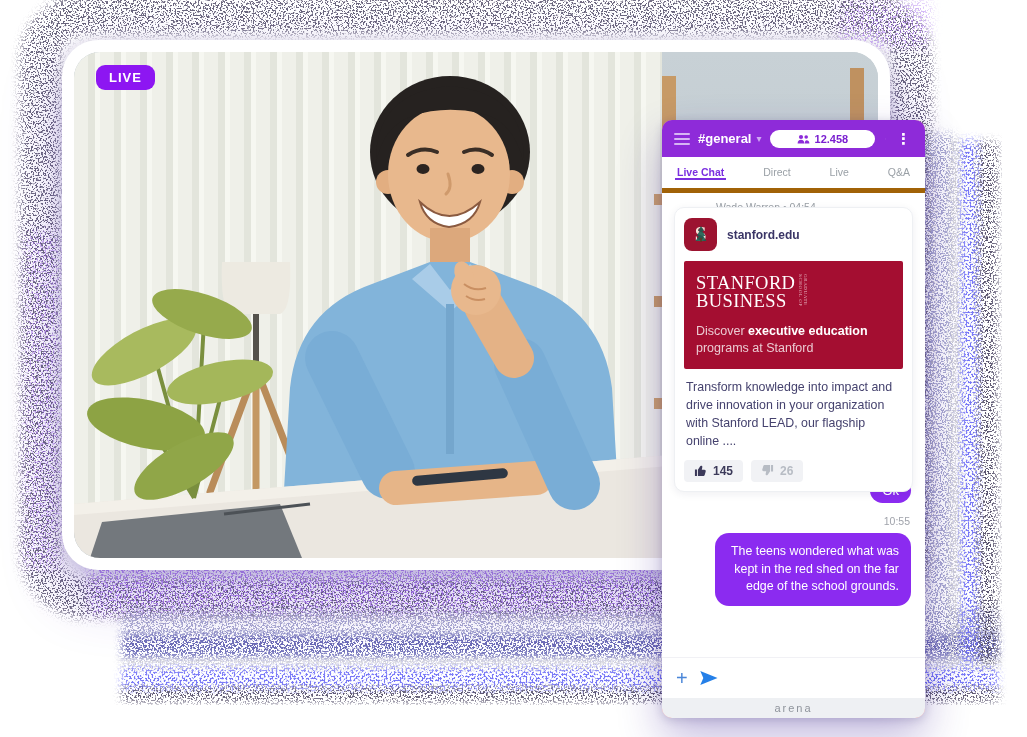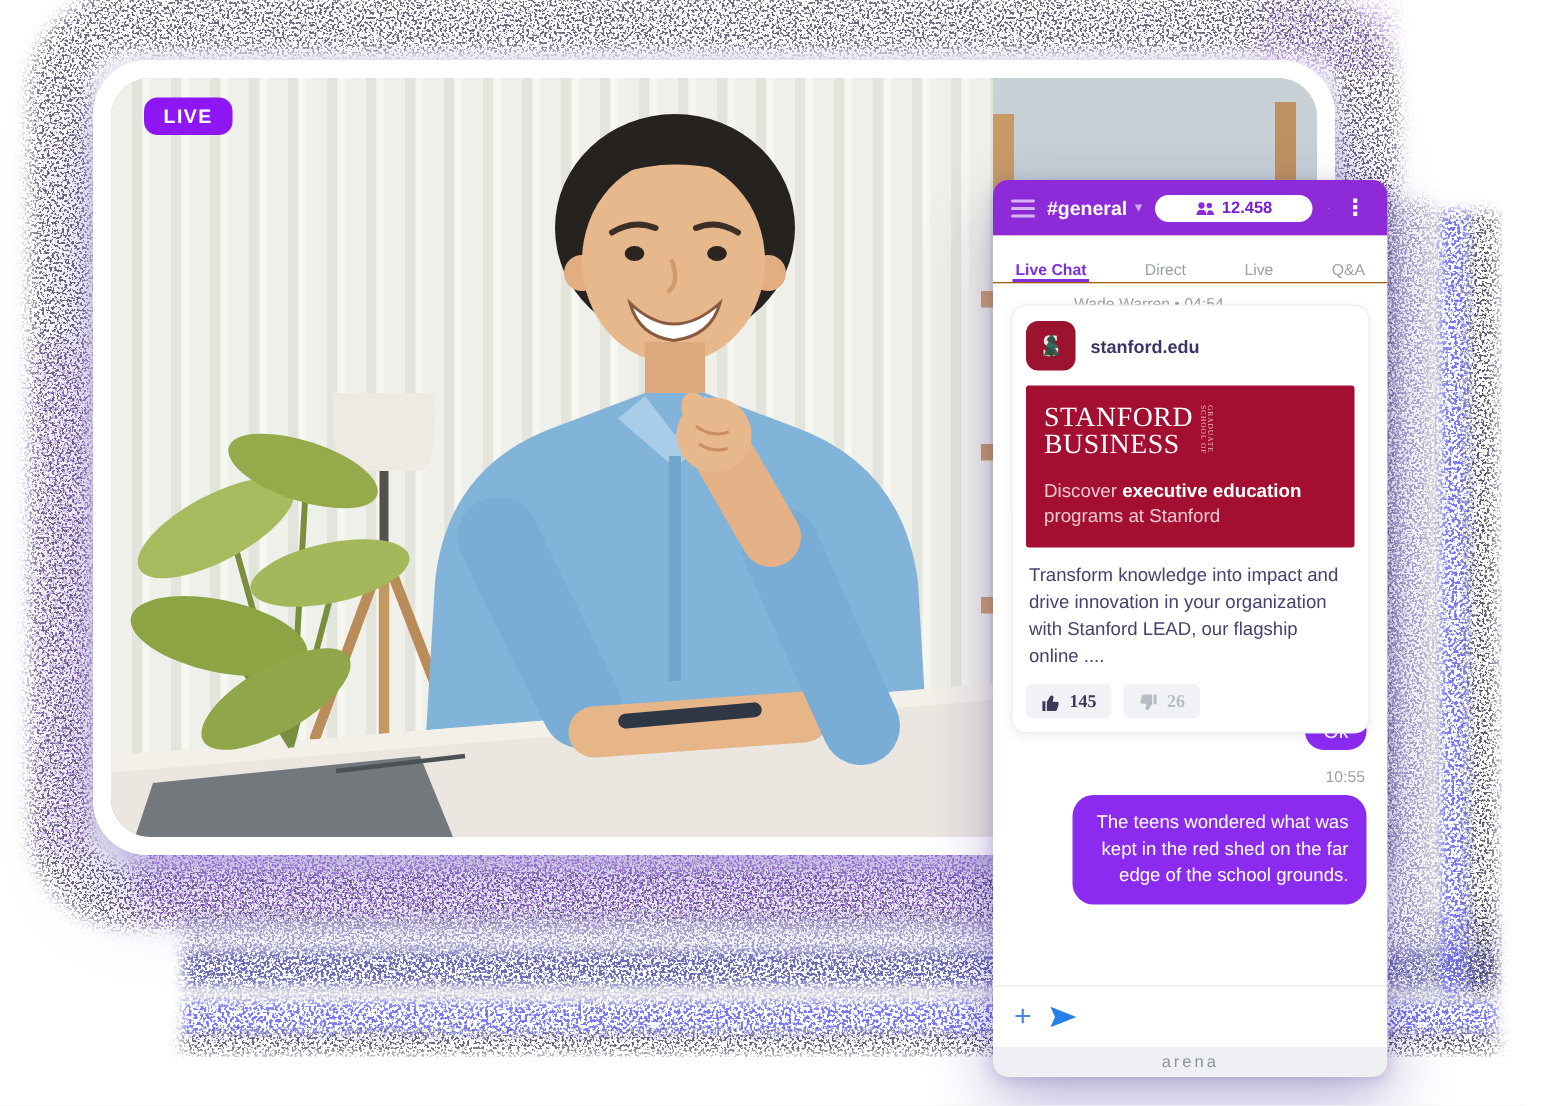--- a/index.html
+++ b/index.html
@@ -25,22 +25,22 @@
   .hamburger span{display:block;width:16px;height:2px;border-radius:2px;background:#d6b5f4;}
   .channel{display:flex;align-items:center;gap:5px;color:#fff;font-size:13px;font-weight:bold;cursor:pointer;}
   .caret{color:#cfa7f3;font-size:10px;line-height:1;}
   .viewers-pill{margin-left:auto;background:#fff;border-radius:999px;display:flex;align-items:center;gap:5px;
     padding:3px 27px;}
   .viewers-pill svg{display:block;}
   .viewers-count{font-size:11px;font-weight:bold;color:#7a1fd0;}
   .volume-icon{display:block;margin-left:2px;cursor:pointer;}
   .kebab{color:#fff;font-size:15px;font-weight:bold;line-height:1;padding:0 2px;cursor:pointer;}
 
-  .tabs{height:31px;flex:0 0 31px;display:flex;align-items:flex-end;justify-content:space-between;
-    padding:0 13px;border-bottom:1px solid #a16207;background:#fff;}
+  .tabs{height:31px;flex:0 0 31px;display:flex;align-items:center;justify-content:space-between;
+    padding:0 13px;border-bottom:5px solid #a16207;background:#fff;}
   .tab{display:flex;align-items:center;font-size:10.5px;color:#9aa0a6;cursor:pointer;
     border-bottom:2px solid transparent;padding:0 2px;}
   .tab.active{color:#7b2fe0;font-weight:bold;border-bottom-color:#7b2fe0;}
 
   .chat-body{flex:1 1 auto;padding:8px 12px 0;display:flex;flex-direction:column;overflow:hidden;background:#fff;}
   .msg-meta{font-size:10.5px;color:#9aa0a6;margin:0 0 0 42px;line-height:13px;}
 
   .link-card{position:relative;z-index:2;margin-top:-7px;background:#fff;border:1px solid #eef0f3;
     border-radius:10px;box-shadow:0 2px 8px rgba(25,25,70,.07);padding:10px 9px 9px;}
   .card-src{display:flex;align-items:center;gap:10px;}
@@ -54,22 +54,22 @@
   .brand{display:flex;align-items:flex-start;gap:3px;}
   .brand-lines{display:flex;flex-direction:column;color:#fff;
     font-family:"Liberation Serif","DejaVu Serif",serif;font-size:18.5px;line-height:.98;letter-spacing:.4px;}
   .brand-vert{writing-mode:vertical-rl;font-size:5px;letter-spacing:.6px;color:#e6b9c3;
     font-family:"Liberation Serif","DejaVu Serif",serif;max-height:36px;}
   .headline{margin-top:13px;font-size:12.5px;line-height:1.35;color:rgba(255,255,255,.78);}
   .headline b{color:#fff;}
 
   .card-body{margin:10px 2px 9px;font-size:12.4px;line-height:1.45;color:#45426e;}
   .reactions{display:flex;gap:8px;}
-  .react-pill{display:flex;align-items:flex-end;gap:6px;background:#f1f2f5;border-radius:4px;
-    padding:4px 10px;font-size:12px;font-weight:bold;color:#3c3a5a;cursor:pointer;font-family:Liberation Serif, serif;}
+  .react-pill{display:flex;align-items:flex-start;gap:6px;background:#f1f2f5;border-radius:4px;
+    padding:4px 10px;font-size:12px;font-weight:bold;color:#3c3a5a;cursor:pointer;}
   .react-pill.muted{color:#b7bcc4;}
   .react-pill svg{display:block;}
 
   .bubble{background:#8b2bf0;color:#fff;border-radius:14px;}
   .bubble-ok{position:relative;z-index:1;margin:-14px 2px 0 auto;padding:5px 12px;font-size:13px;}
   .timestamp{text-align:right;font-size:10.5px;color:#a0a3ab;margin:12px 3px 6px;}
   .bubble-big{margin:0 2px 0 auto;max-width:172px;padding:10px 12px;font-size:12.4px;line-height:1.42;text-align:right;}
 
   .chat-input{flex:0 0 40px;display:flex;align-items:center;gap:11px;padding:0 14px;border-top:1px solid #f1f1f5;background:#fff;}
   .plus-icon{color:#4a86d8;font-size:20px;font-weight:300;line-height:1;cursor:pointer;}

